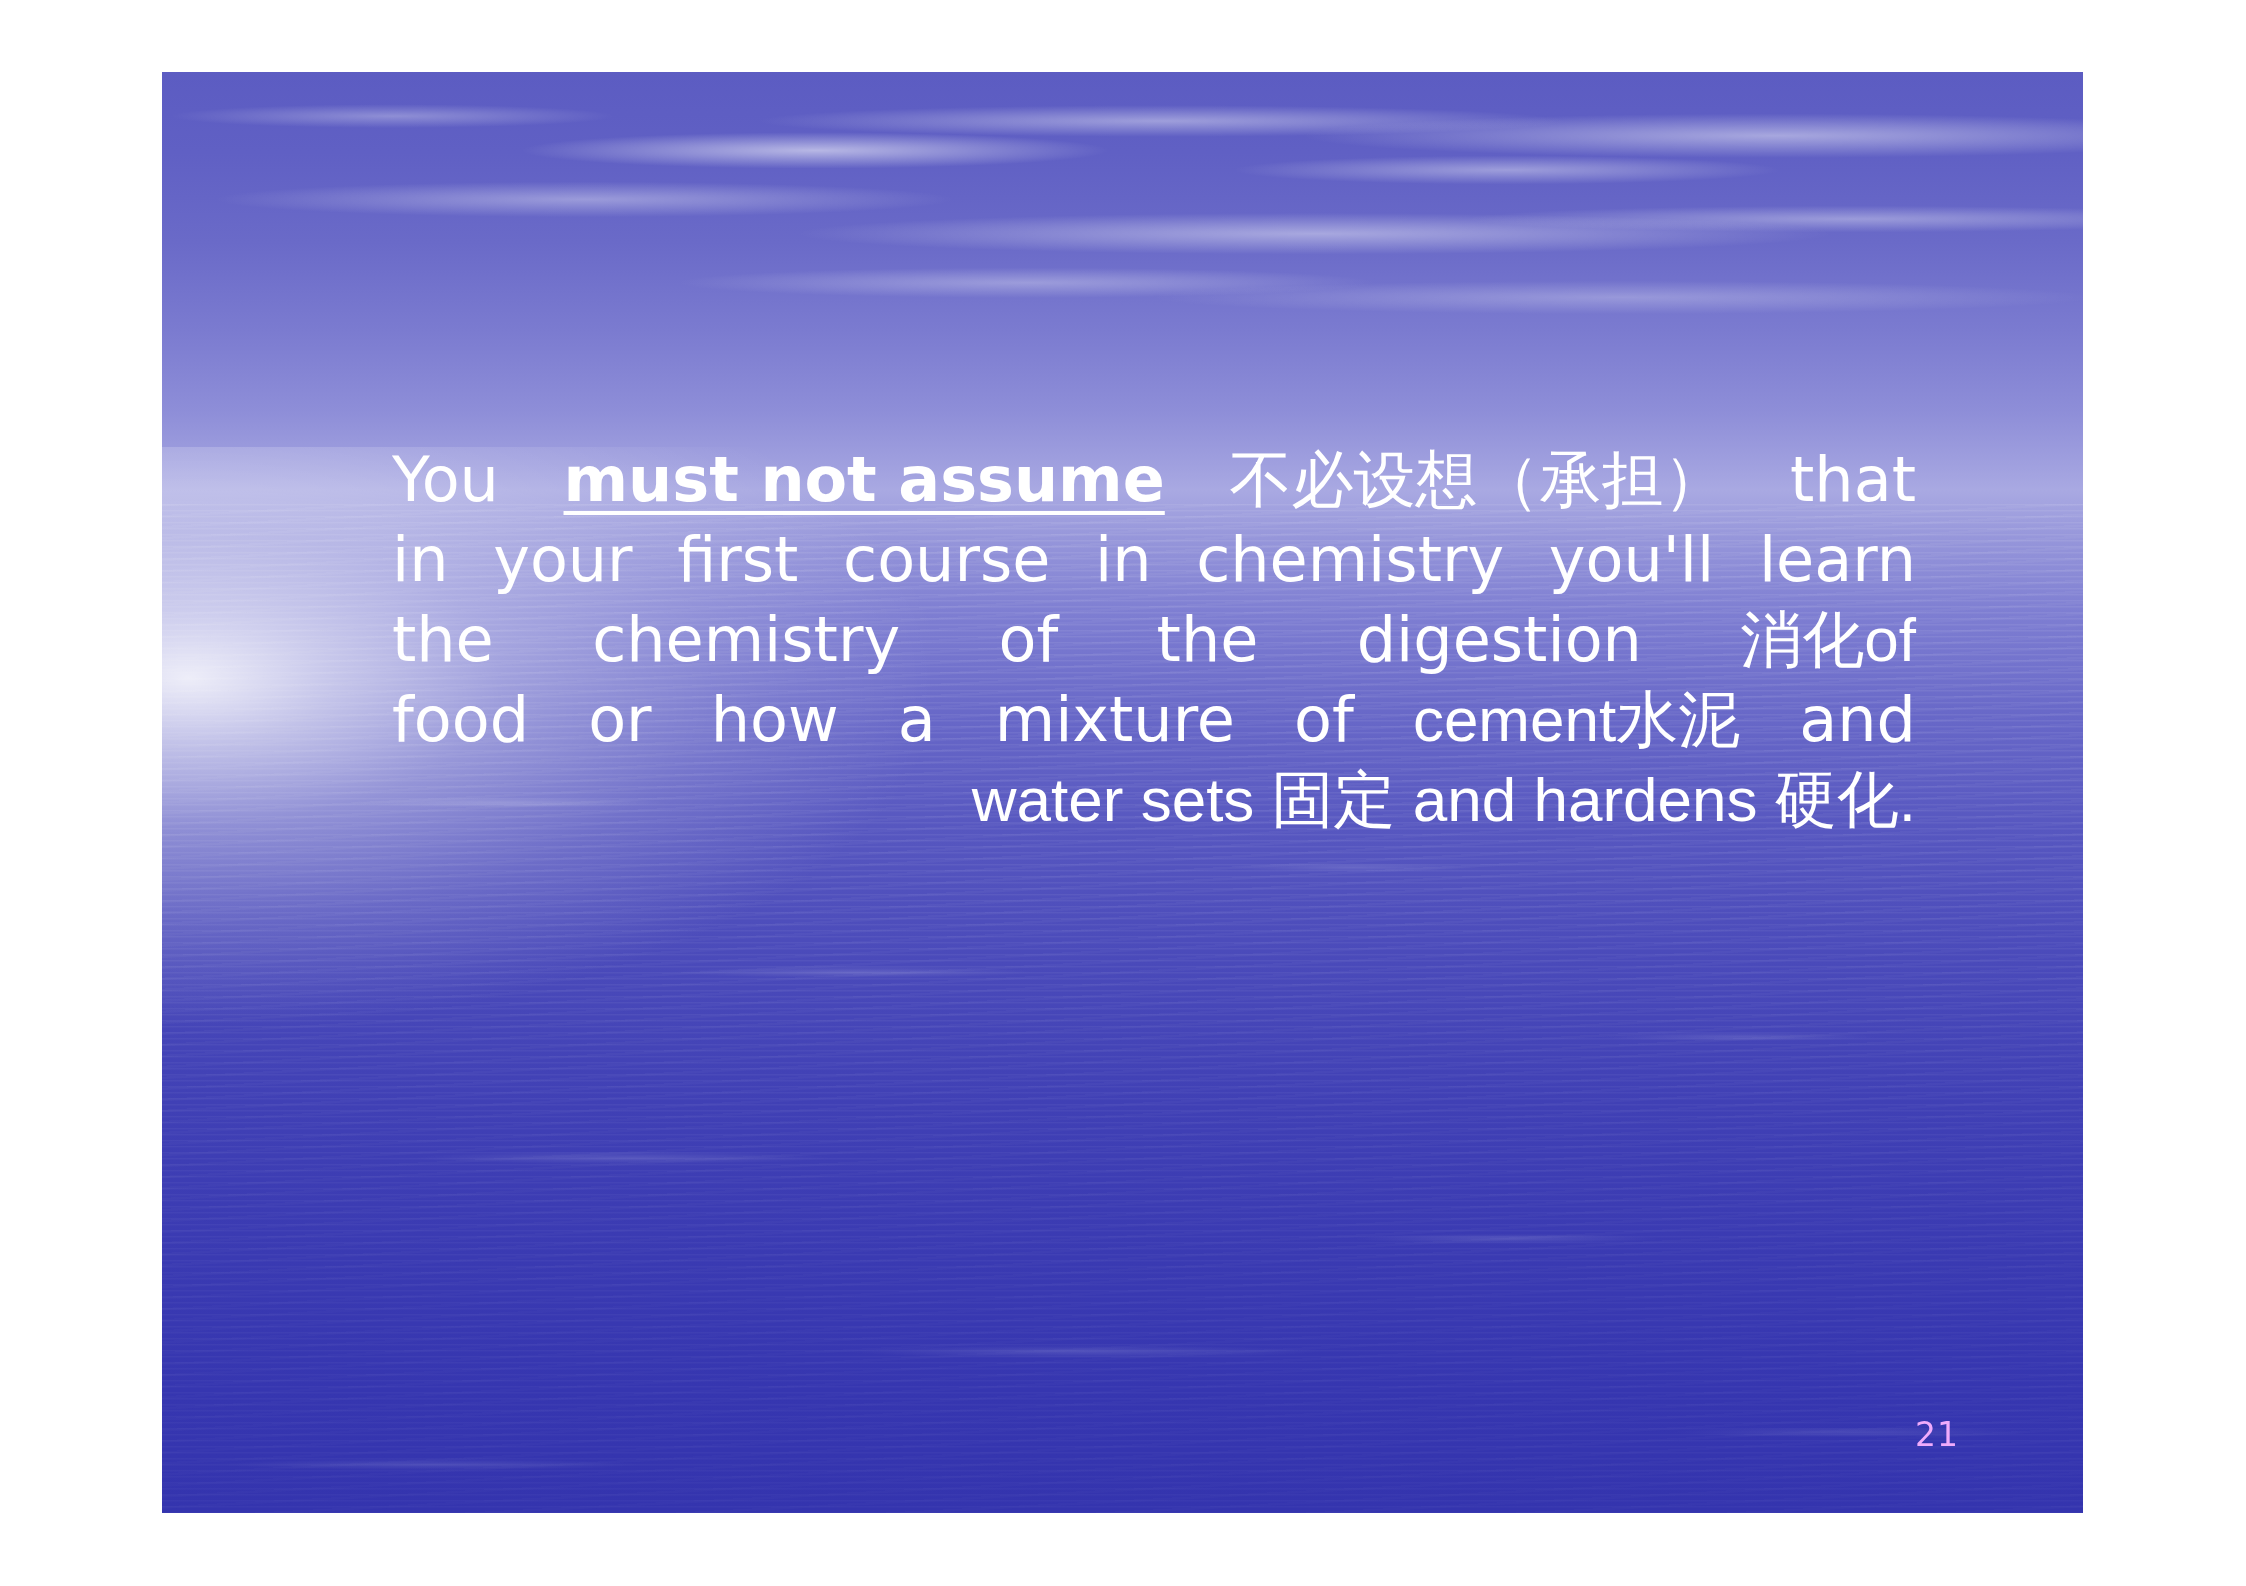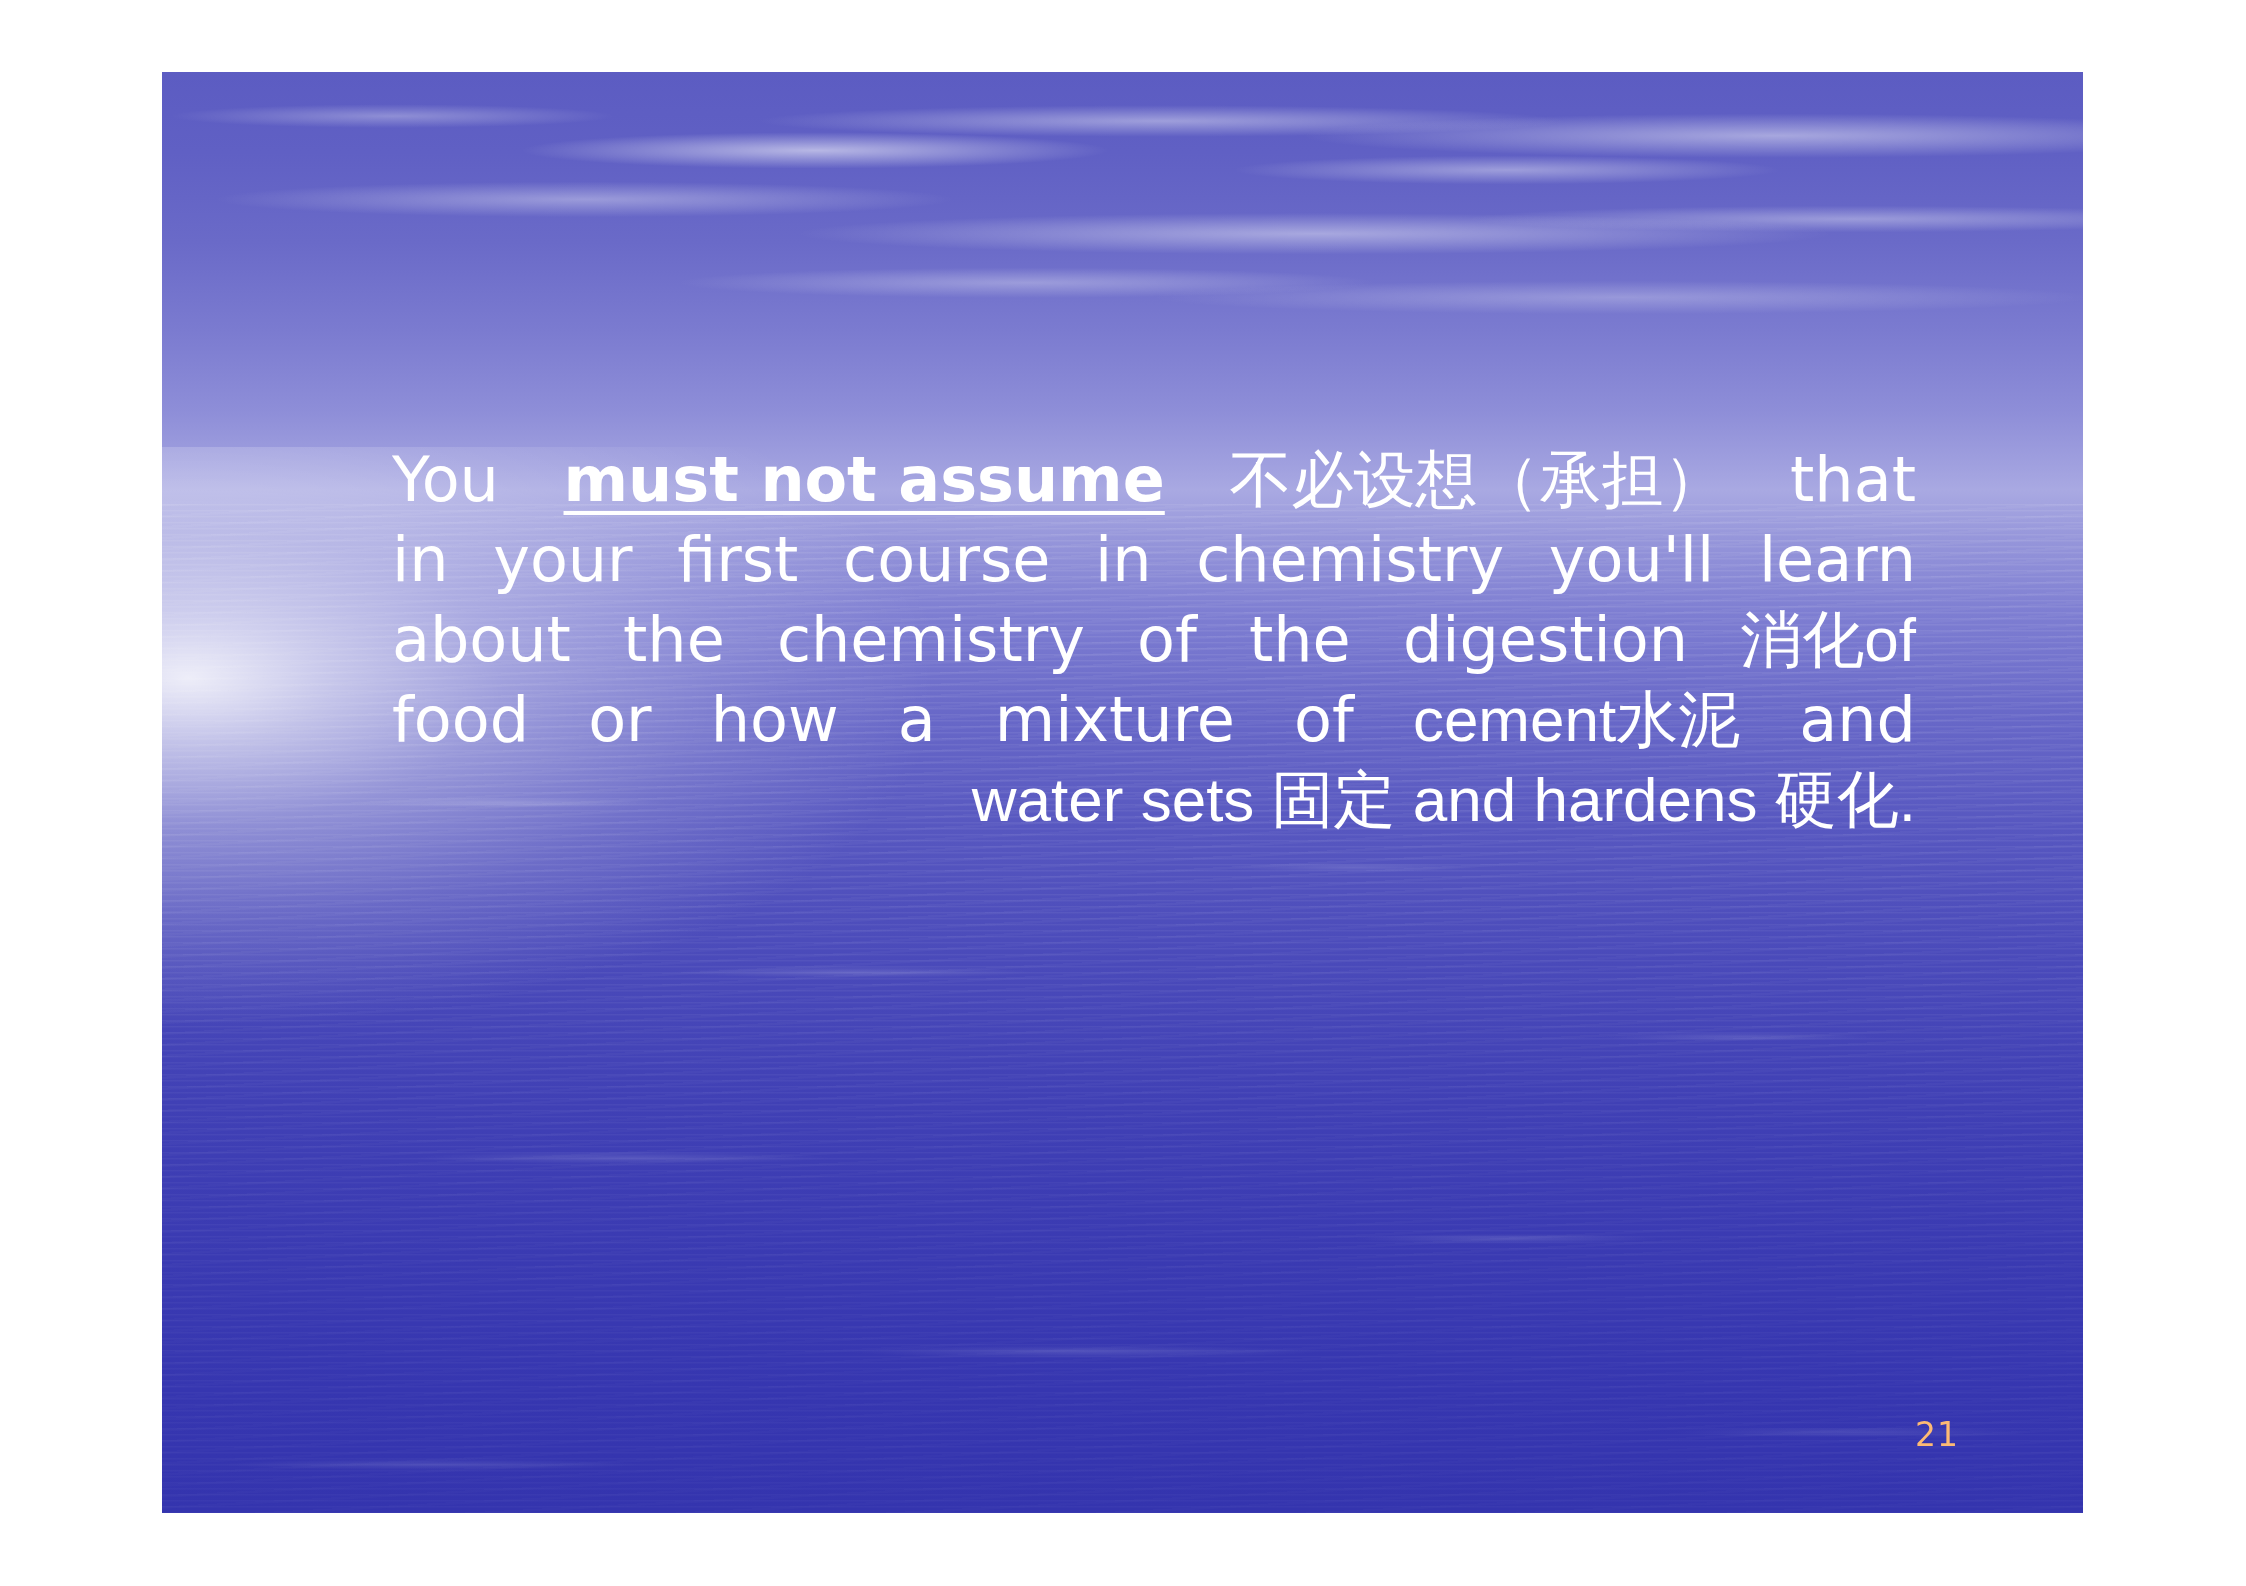--- a/index.html
+++ b/index.html
@@ -163,21 +163,21 @@
   }
   .cjk {
     font-family: Liberation Sans, sans-serif;
   }
 
   
   .page-number {
     position: absolute;
     right: 124px;
     bottom: 62px;
-    color: #fdba74;
+    color: #f0abfc;
     font-size: 33px;
     line-height: 1;
     letter-spacing: 1px;
   }
 </style>
 </head>
 <body>
 
 <div class="slide">
 
@@ -202,21 +202,20 @@
       <span>your</span>
       <span>first</span>
       <span>course</span>
       <span>in</span>
       <span>chemistry</span>
       <span>you'll</span>
       <span>learn</span>
     </div>
 
     <div class="jline">
-      <span>about</span>
       <span>the</span>
       <span>chemistry</span>
       <span>of</span>
       <span>the</span>
       <span>digestion</span>
       <span class="cjk">消化of</span>
     </div>
 
     <div class="jline">
       <span>food</span>

